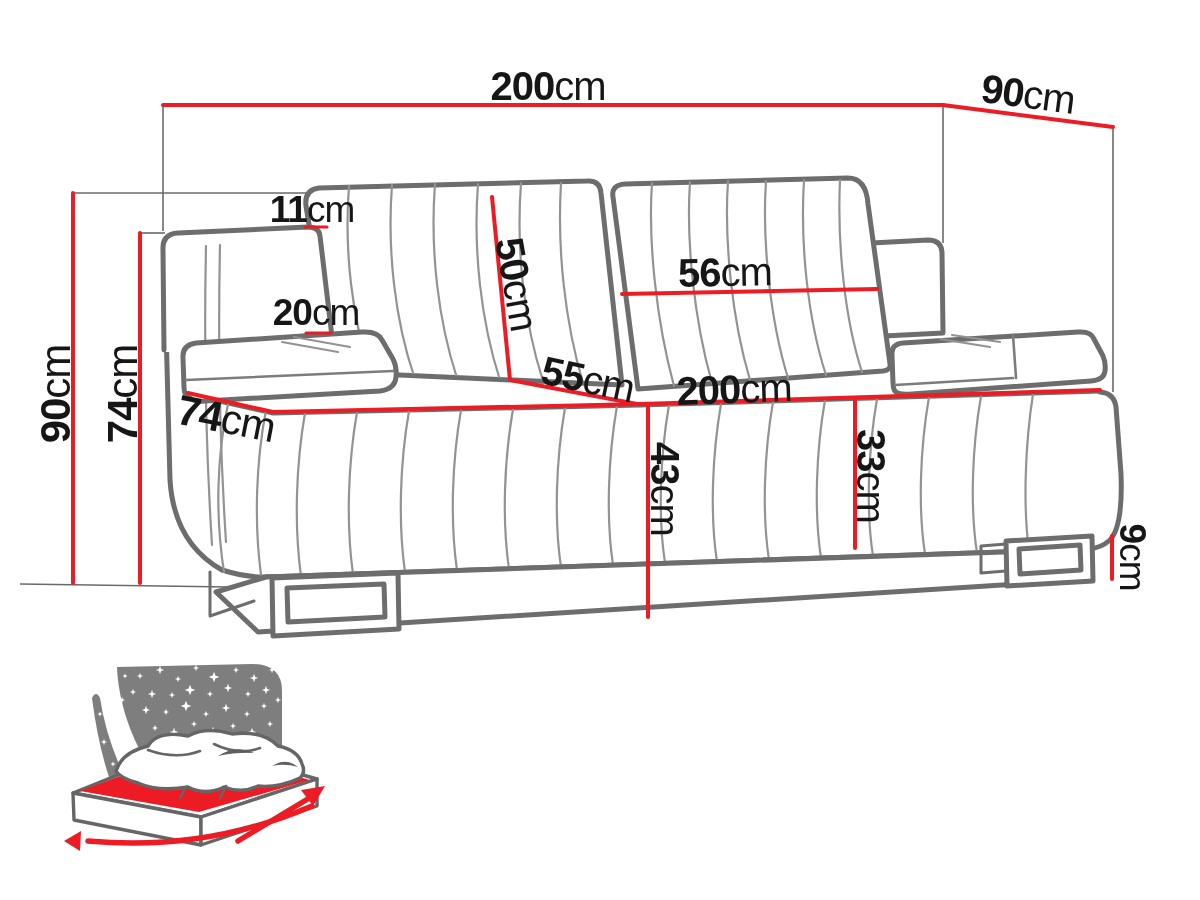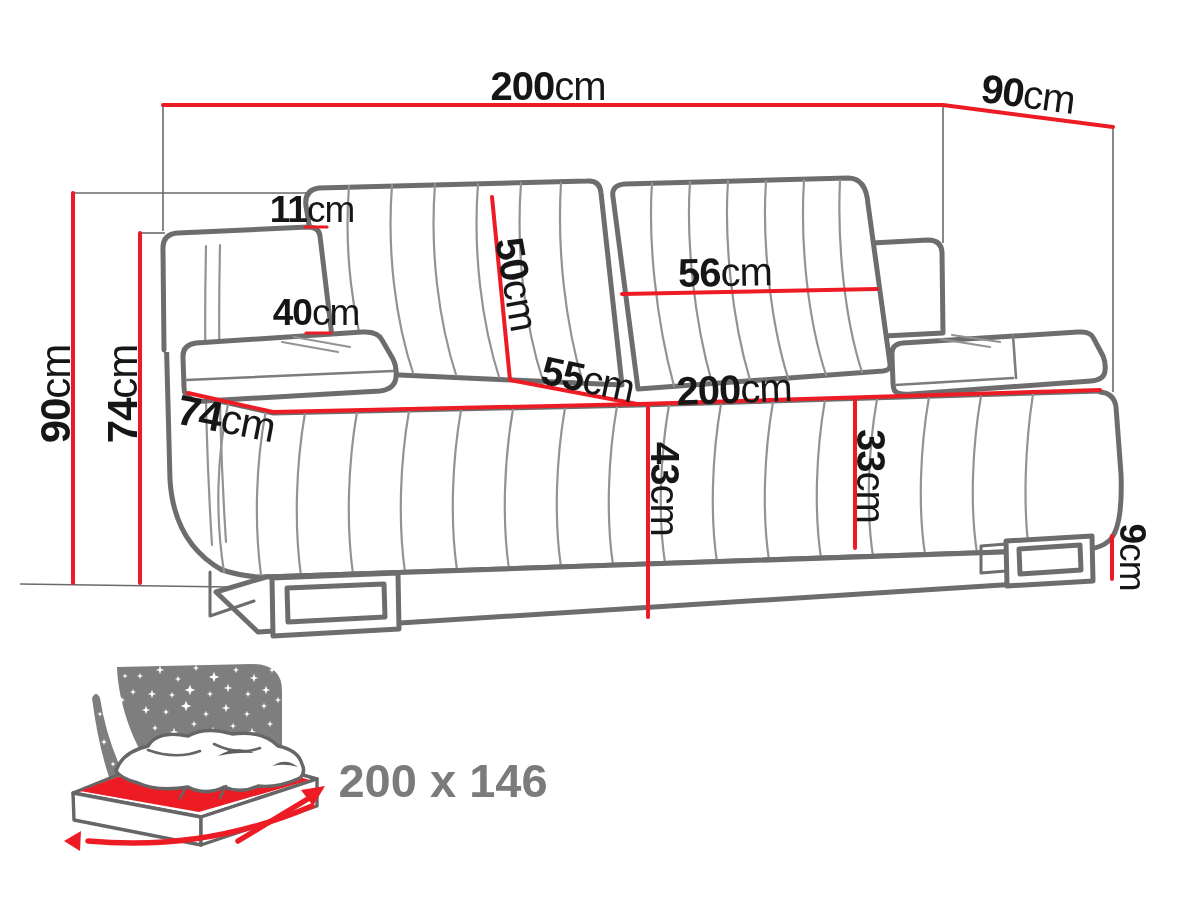--- a/index.html
+++ b/index.html
@@ -229,24 +229,23 @@
         <polygon class="redf" points="325,786 313,806 301,790"></polygon>
       </g>
     </g>
   </svg>
 
   <div class="dim" style="--x:548px;--y:86px;--fs:40px"><b>200</b><span class="u">cm</span></div>
   <div class="dim" style="--x:1028px;--y:94px;--fs:40px;--r:7.5deg"><b>90</b><span class="u">cm</span></div>
   <div class="dim" style="--x:56px;--y:394px;--fs:42px;--r:-90deg"><b>90</b><span class="u">cm</span></div>
   <div class="dim" style="--x:123px;--y:394px;--fs:42px;--r:-90deg"><b>74</b><span class="u">cm</span></div>
   <div class="dim" style="--x:312px;--y:209px;--fs:37px"><b>11</b><span class="u">cm</span></div>
-  <div class="dim" style="--x:316px;--y:312px;--fs:37px"><b>40</b><span class="u">cm</span></div>
+  <div class="dim" style="--x:316px;--y:312px;--fs:37px"><b>20</b><span class="u">cm</span></div>
   <div class="dim" style="--x:517px;--y:284px;--fs:40px;--r:80deg"><b>50</b><span class="u">cm</span></div>
   <div class="dim" style="--x:588px;--y:379px;--fs:40px;--r:12deg"><b>55</b><span class="u">cm</span></div>
   <div class="dim" style="--x:725px;--y:272px;--fs:40px;--r:-1deg"><b>56</b><span class="u">cm</span></div>
   <div class="dim" style="--x:226px;--y:419px;--fs:42px;--r:11deg"><b>74</b><span class="u">cm</span></div>
   <div class="dim" style="--x:734px;--y:389px;--fs:40px;--r:-2deg"><b>200</b><span class="u">cm</span></div>
   <div class="dim" style="--x:665px;--y:489px;--fs:40px;--r:90deg"><b>43</b><span class="u">cm</span></div>
   <div class="dim" style="--x:871px;--y:476px;--fs:40px;--r:90deg"><b>33</b><span class="u">cm</span></div>
   <div class="dim" style="--x:1132px;--y:557px;--fs:37px;--r:90deg"><b>9</b><span class="u">cm</span></div>
 
-  <div class="sleep-size" style="--x:443px;--y:780px">200 x 146</div>
 </div>
 
 </body></html>

